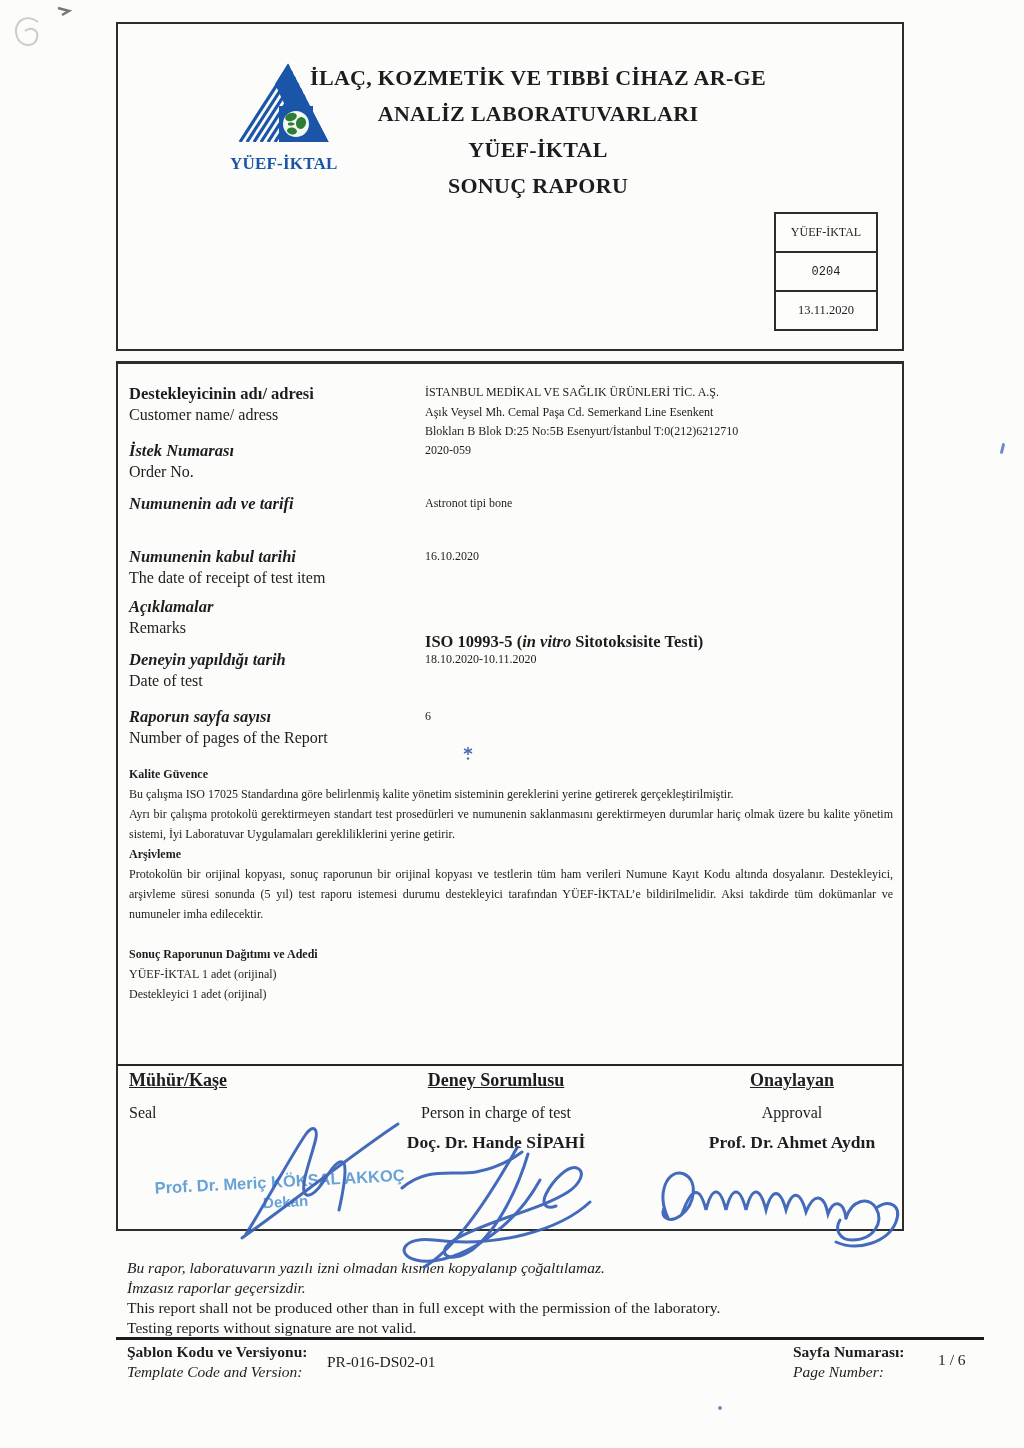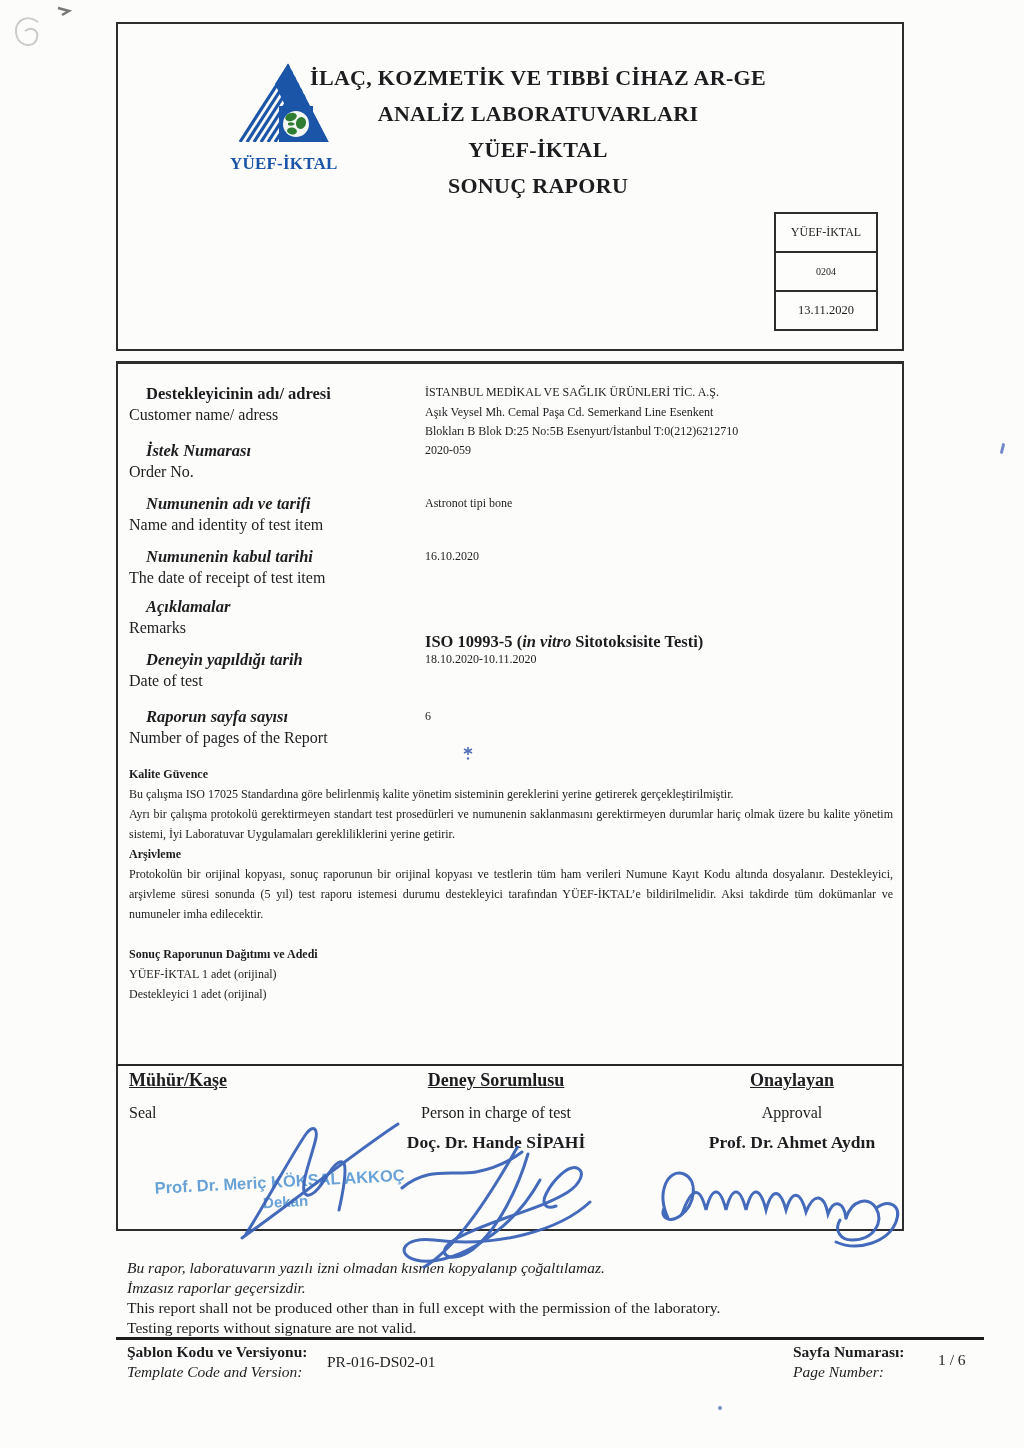--- a/index.html
+++ b/index.html
@@ -14,27 +14,27 @@
   
   .header-box { left:116px; top:22px; width:784px; height:325px; border:2px solid #2d2d2d; }
   .titles { left:228px; top:60px; width:616px; text-align:center; }
   .title-line { font-size:22px; font-weight:bold; line-height:36px; letter-spacing:0.3px; white-space:nowrap; }
   .logo-text { margin-top:2px; font-size:17px; font-weight:bold; color:#1a55a8; letter-spacing:0.2px; white-space:nowrap; }
 
   .info-box { left:774px; top:212px; width:100px; border:2px solid #2d2d2d; background:#fdfdfc; }
   .info-cell { height:37px; border-bottom:2px solid #2d2d2d; display:flex; align-items:center; justify-content:center; text-align:center; }
   .info-cell:last-child { border-bottom:none; }
   .info-cell.c1 { font-size:12px; }
-  .info-cell.c2 { font-size:10px; }
+  .info-cell.c2 { font-size:12px;font-family:Liberation Mono, monospace; }
   .info-cell.c3 { font-size:12.5px; }
 
   
   .main-box { left:116px; top:361px; width:784px; height:865px; border:2px solid #2d2d2d; border-top-width:3px; }
   .lbl { position:absolute; left:11px; width:300px; line-height:21px; }
-  .lbl .tr { font-size:16.5px; font-weight:bold;margin-left:17px; }
+  .lbl .tr { font-size:16.5px; font-weight:bold; }
   .lbl .tr.it { font-style:italic; }
   .lbl .en { font-size:16px; }
   .val { position:absolute; left:307px; width:465px; font-size:12px; line-height:19.5px; white-space:pre-line; }
   .val.bold { font-weight:bold; font-size:16.5px; }
 
   .quality { position:absolute; left:11px; top:400px; width:764px; font-size:12px; line-height:20px; }
   .quality p { margin:0; text-align:justify; }
   .quality .hd { font-weight:bold; text-align:left; }
   .quality .spacer { height:20px; }
 
@@ -140,21 +140,20 @@
 Blokları B Blok D:25 No:5B Esenyurt/İstanbul T:0(212)6212710</div>
 
     <div class="lbl" style="top:76px;">
       <div class="tr it">İstek Numarası</div>
       <div class="en">Order No.</div>
     </div>
     <div class="val" style="top:77px;">2020-059</div>
 
     <div class="lbl" style="top:129px;">
       <div class="tr it">Numunenin adı ve tarifi</div>
-      <div class="en">Name and identity of test item</div>
     </div>
     <div class="val" style="top:130px;">Astronot tipi bone</div>
 
     <div class="lbl" style="top:182px;">
       <div class="tr it">Numunenin kabul tarihi</div>
       <div class="en">The date of receipt of test item</div>
     </div>
     <div class="val" style="top:183px;">16.10.2020</div>
 
     <div class="lbl" style="top:232px;">

